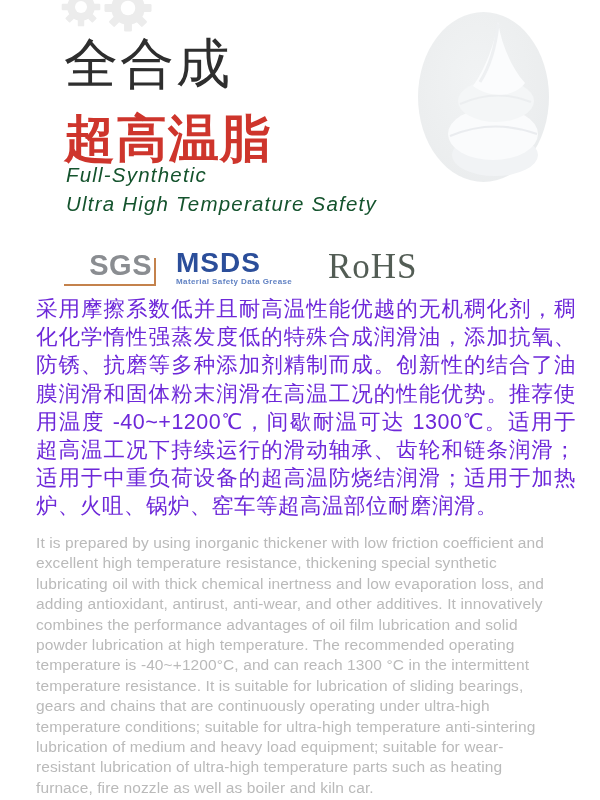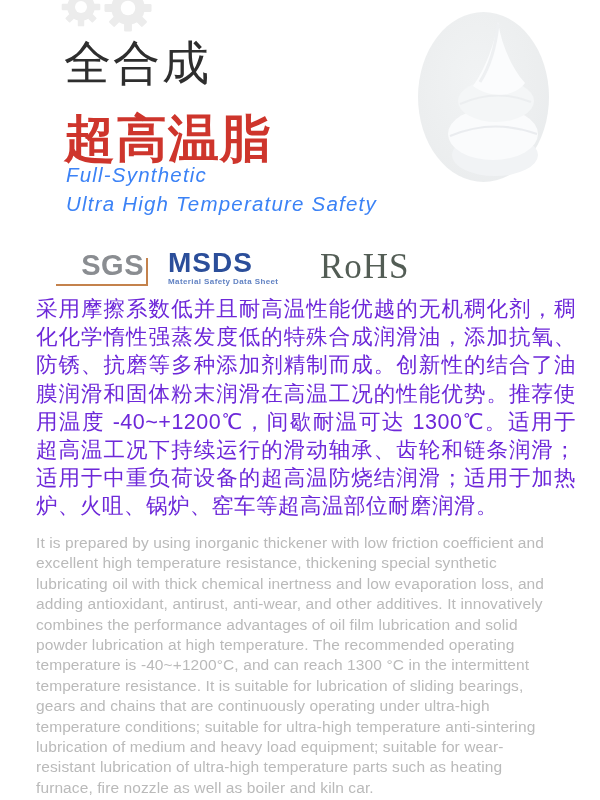--- a/index.html
+++ b/index.html
@@ -26,36 +26,36 @@
     left: 418px; top: 12px;
     width: 131px; height: 170px;
     border-radius: 50%;
     background: radial-gradient(ellipse at 45% 40%, #f1f3f4 0%, #eceeef 60%, #e7eaec 100%);
   }
   .product-visual svg { position: absolute; left: 22px; top: 6px; }
 
   
   .title-block { position: absolute; left: 64px; top: 36px; }
   .title-cn-1 {
-    font-size: 47px; line-height: 54px; font-weight: 500;
+    font-size: 54px; line-height: 54px; font-weight: 500;
     color: #2e2e2e; letter-spacing: 2px;
   }
   .title-cn-2 {
     font-size: 51px; line-height: 58px; font-weight: 700;
     color: #ce352c; letter-spacing: 1px; margin-top: 20px;
   }
   .subtitle-block {
     position: absolute; left: 66px; top: 160px;
     font-style: italic; font-size: 20.5px; line-height: 29px;
-    color: #3b82f6; letter-spacing: 1.2px;
+    color: #14532d; letter-spacing: 1.2px;
   }
 
   
   .cert-row {
-    position: absolute; left: 56px; top: 242px;
+    position: absolute; left: 64px; top: 242px;
     display: flex; align-items: center; height: 50px;
   }
   .cert-sgs {
     position: relative; width: 92px; height: 42px;
     text-align: right; padding-right: 4px;
   }
   .cert-sgs .sgs-text {
     font-size: 29px; font-weight: 700; color: #8a8d91;
     line-height: 38px; letter-spacing: 0.5px;
   }
@@ -154,21 +154,21 @@
   </div>
 
   <div class="cert-row">
     <div class="cert-sgs">
       <span class="sgs-text">SGS</span>
       <i class="sgs-underline"></i>
       <i class="sgs-vline"></i>
     </div>
     <div class="cert-msds">
       <div class="msds-text">MSDS</div>
-      <div class="msds-sub">Material Safety Data Sheet</div>
+      <div class="msds-sub">Material Safety Data Grease</div>
     </div>
     <div class="cert-rohs">
       <span class="rohs-text">RoHS</span>
     </div>
   </div>
 
   <p class="desc-cn">采用摩擦系数低并且耐高温性能优越的无机稠化剂，稠化化学惰性强蒸发度低的特殊合成润滑油，添加抗氧、防锈、抗磨等多种添加剂精制而成。创新性的结合了油膜润滑和固体粉末润滑在高温工况的性能优势。推荐使用温度 -40~+1200℃，间歇耐温可达 1300℃。适用于超高温工况下持续运行的滑动轴承、齿轮和链条润滑；适用于中重负荷设备的超高温防烧结润滑；适用于加热炉、火咀、锅炉、窑车等超高温部位耐磨润滑。</p>
   <p class="desc-en">It is prepared by using inorganic thickener with low friction coefficient and excellent high temperature resistance, thickening special synthetic lubricating oil with thick chemical inertness and low evaporation loss, and adding antioxidant, antirust, anti-wear, and other additives. It innovatively combines the performance advantages of oil film lubrication and solid powder lubrication at high temperature. The recommended operating temperature is -40~+1200°C, and can reach 1300 °C in the intermittent temperature resistance. It is suitable for lubrication of sliding bearings, gears and chains that are continuously operating under ultra-high temperature conditions; suitable for ultra-high temperature anti-sintering lubrication of medium and heavy load equipment; suitable for wear-resistant lubrication of ultra-high temperature parts such as heating furnace, fire nozzle as well as boiler and kiln car.</p>
 
 </div>

